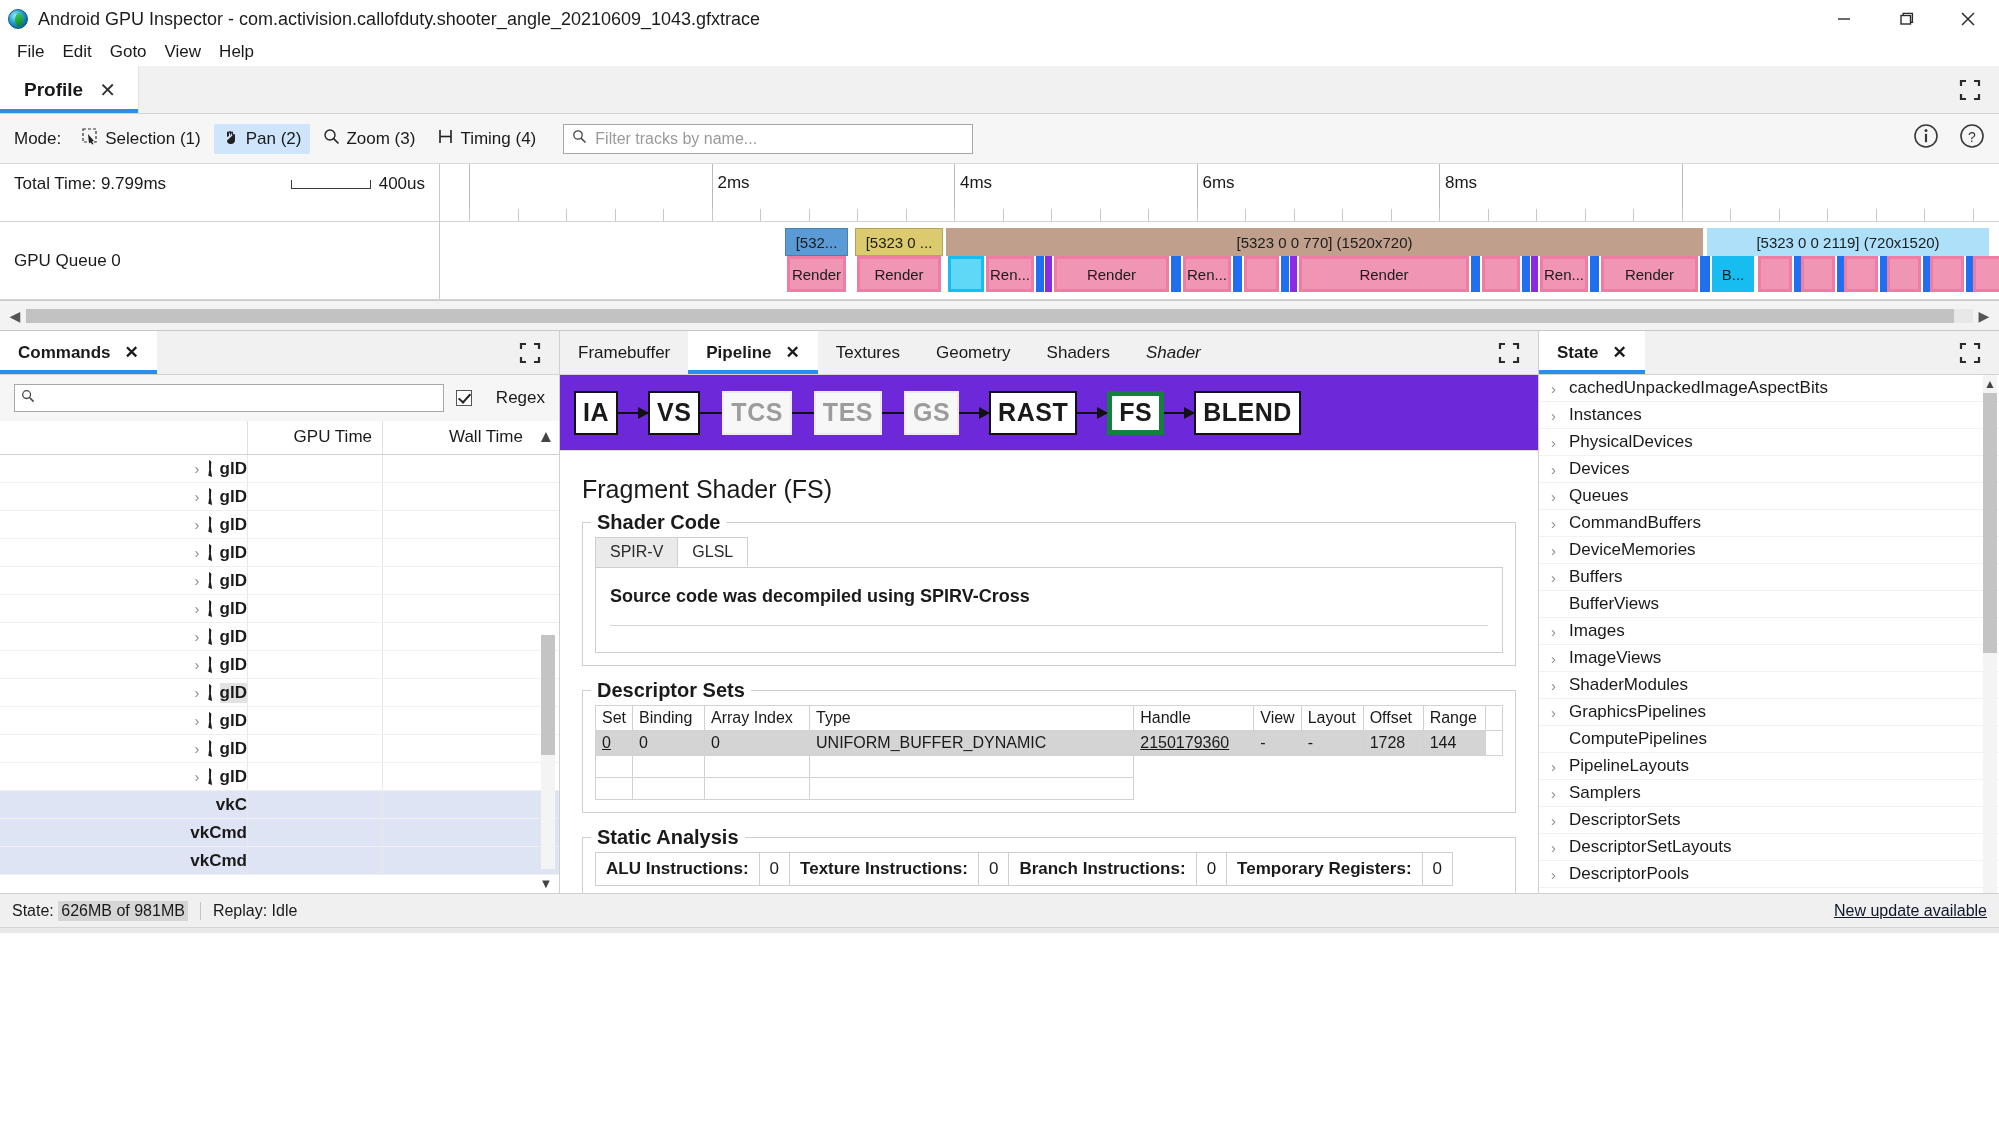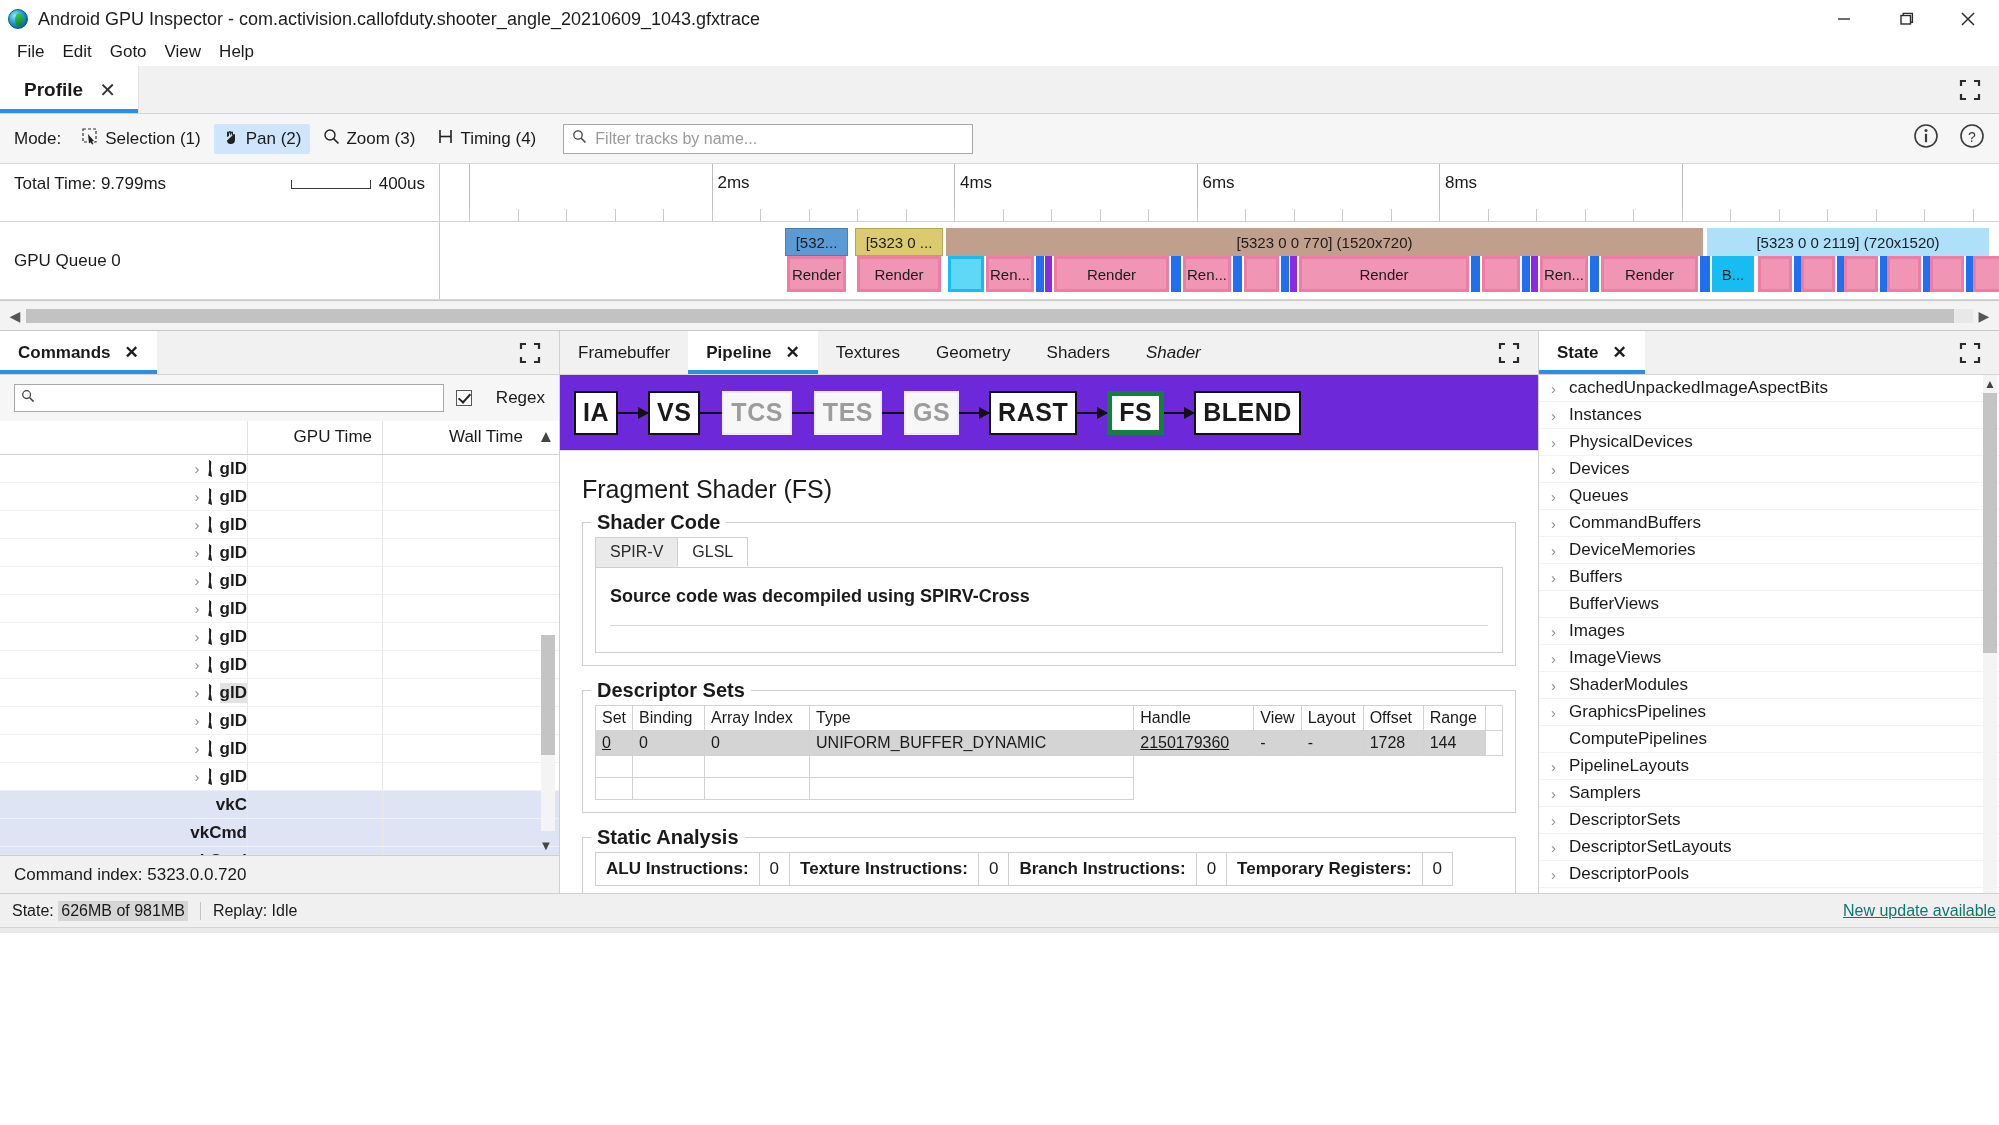--- a/index.html
+++ b/index.html
@@ -260,21 +260,21 @@
   }
   .srow .chev { color: #8d8d8d; width: 18px; font-size: 15px; }
 
   
   .statusbar {
     height: 34px; background: #f0f0f0; border-top: 1px solid #cfcfcf; display: flex; align-items: center;
     padding: 0 12px; font-size: 16px; position: relative;
   }
   .sb-sep { width: 1px; height: 18px; background: #c4c4c4; margin: 0 12px; }
   .sb-hl { background: #d6d6d6; padding: 1px 3px; }
-  .sb-link { position: absolute; right: 3px; color: #0f766e; text-decoration: underline; }
+  .sb-link { position: absolute; right: 12px; color: #0f172a; text-decoration: underline; }
   .bottom-edge { height: 6px; background: #e9e9e9; border-top: 1px solid #d5d5d5; }
 </style>
 </head>
 <body>
 
 <div class="titlebar">
   <div class="app-icon"></div>
   <div class="title-text">Android GPU Inspector - com.activision.callofduty.shooter_angle_20210609_1043.gfxtrace</div>
   <div class="win-buttons">
     <div class="win-btn">
@@ -679,21 +679,20 @@
             <div class="c-wall"></div>
             <div class="c-pad"></div>
           </div>
           <div class="vscroll" style="right: 4px; top: 180px; bottom: 24px; width: 14px; background: rgb(244, 244, 244);">
             <div class="vthumb" style="top: 0px; height: 120px;"></div>
           </div>
           <div style="position: absolute; right: 4px; bottom: 2px; width: 18px; text-align: center; color: rgb(68, 68, 68); font-size: 13px;">▼</div>
         </div>
     </div>
 
-    <div class="cmd-status">Command index: 5323.0.0.720</div>
   </div>
 
   <div class="panel pipe-panel">
     <div class="panel-tabs" id="pipe-tabs">
         <div class="ptab">
           <span>Framebuffer</span>
         </div>
         <div class="ptab sel">
           <span>Pipeline</span>
           <span>✕</span>

